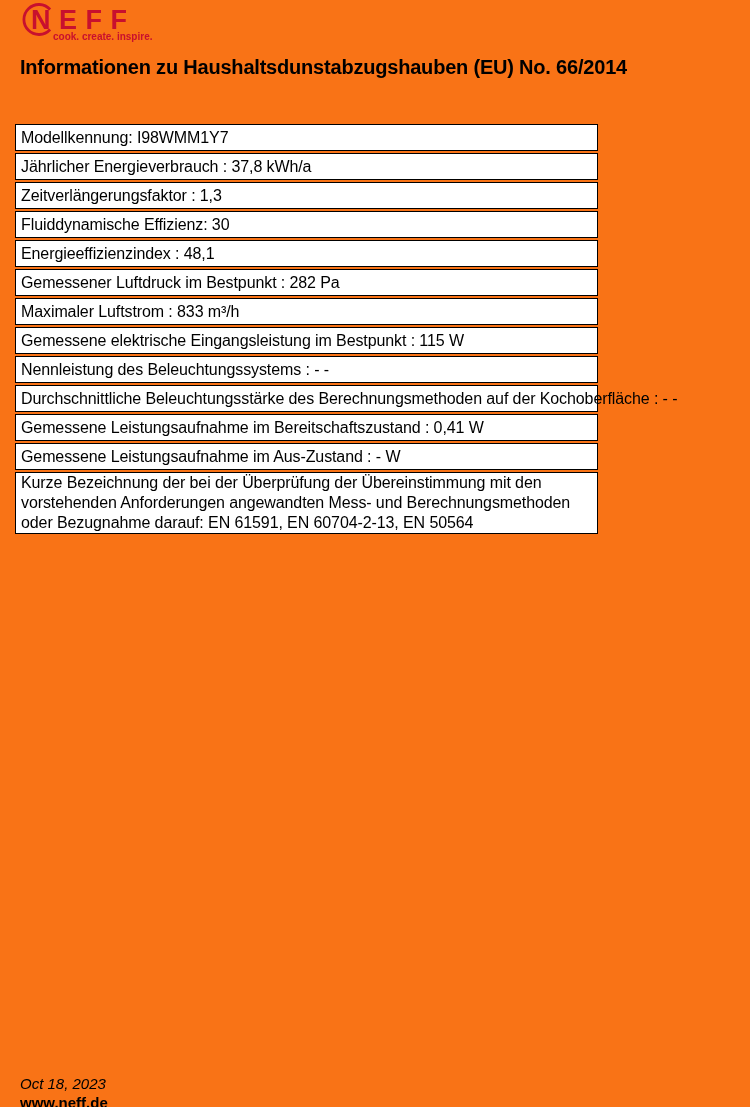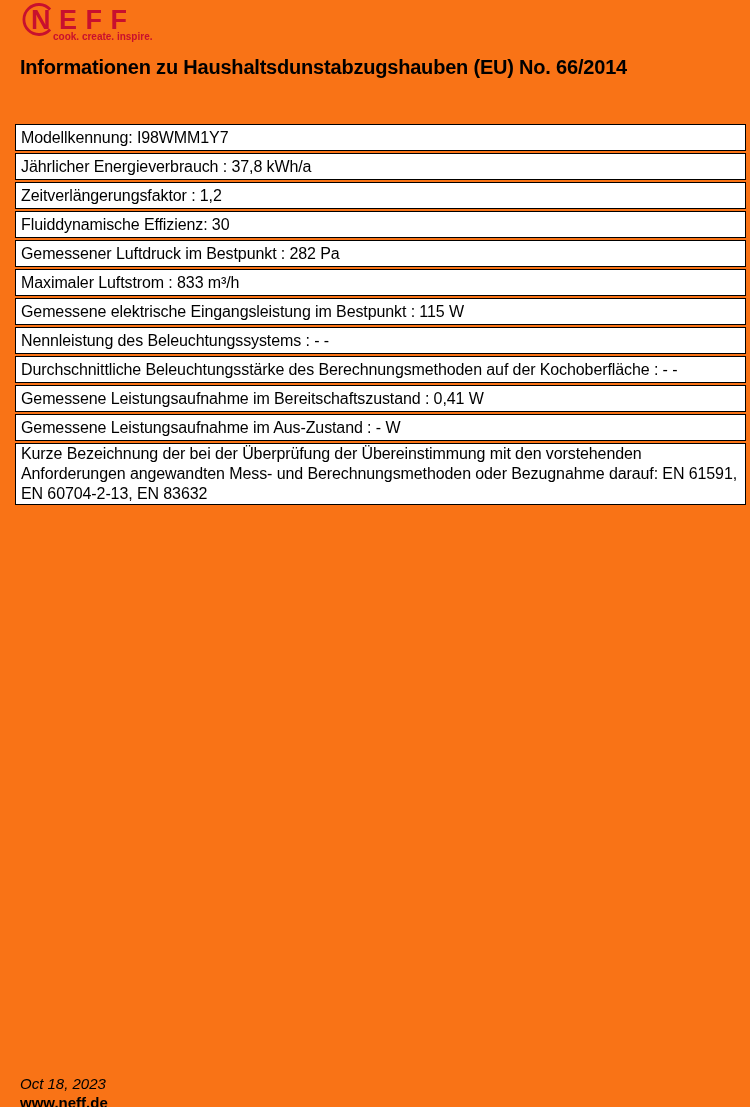--- a/index.html
+++ b/index.html
@@ -53,21 +53,21 @@
   }
   
   #info-table {
     position: absolute;
     left: 15px;
     top: 124px;
     width: 731px;
   }
   .trow {
     box-sizing: border-box;
-    width: 731px;
+    width: 583px;
     border: 1px solid #000000;
     margin-bottom: 2px;
     padding: 0 5px;
     font-size: 16px;
     line-height: 25px;
     letter-spacing: -0.1px;
     white-space: nowrap;
     overflow: visible;
     background: #ffffff;
   }
@@ -98,30 +98,31 @@
       <text x="11" y="27" class="brand-word" fill="#C8102E">NEFF</text>
       <text x="33" y="37.5" class="brand-tagline" fill="#C8102E">cook. create. inspire.</text>
     </svg>
   </div>
 
   <div id="doc-title">Informationen zu Haushaltsdunstabzugshauben (EU) No. 66/2014</div>
 
   <div id="info-table">
     <div class="trow">Modellkennung: I98WMM1Y7</div>
     <div class="trow">Jährlicher Energieverbrauch : 37,8 kWh/a</div>
-    <div class="trow">Zeitverlängerungsfaktor : 1,2</div>
+    <div class="trow">Zeitverlängerungsfaktor : 1,3</div>
     <div class="trow">Fluiddynamische Effizienz: 30</div>
+    <div class="trow">Energieeffizienzindex : 48,1</div>
     <div class="trow">Gemessener Luftdruck im Bestpunkt : 282 Pa</div>
     <div class="trow">Maximaler Luftstrom : 833 m³/h</div>
     <div class="trow">Gemessene elektrische Eingangsleistung im Bestpunkt : 115 W</div>
     <div class="trow">Nennleistung des Beleuchtungssystems : - -</div>
     <div class="trow">Durchschnittliche Beleuchtungsstärke des Berechnungsmethoden auf der Kochoberfläche : - -</div>
     <div class="trow">Gemessene Leistungsaufnahme im Bereitschaftszustand : 0,41 W</div>
     <div class="trow">Gemessene Leistungsaufnahme im Aus-Zustand : - W</div>
-    <div class="trow trow--multi">Kurze Bezeichnung der bei der Überprüfung der Übereinstimmung mit den vorstehenden Anforderungen angewandten Mess- und Berechnungsmethoden oder Bezugnahme darauf: EN 61591, EN 60704-2-13, EN 83632</div>
+    <div class="trow trow--multi">Kurze Bezeichnung der bei der Überprüfung der Übereinstimmung mit den vorstehenden Anforderungen angewandten Mess- und Berechnungsmethoden oder Bezugnahme darauf: EN 61591, EN 60704-2-13, EN 50564</div>
   </div>
 
   <div id="footer">
     <div class="footer-date">Oct 18, 2023</div>
     <div class="footer-site">www.neff.de</div>
   </div>
 
 </div>
 
 </body></html>

